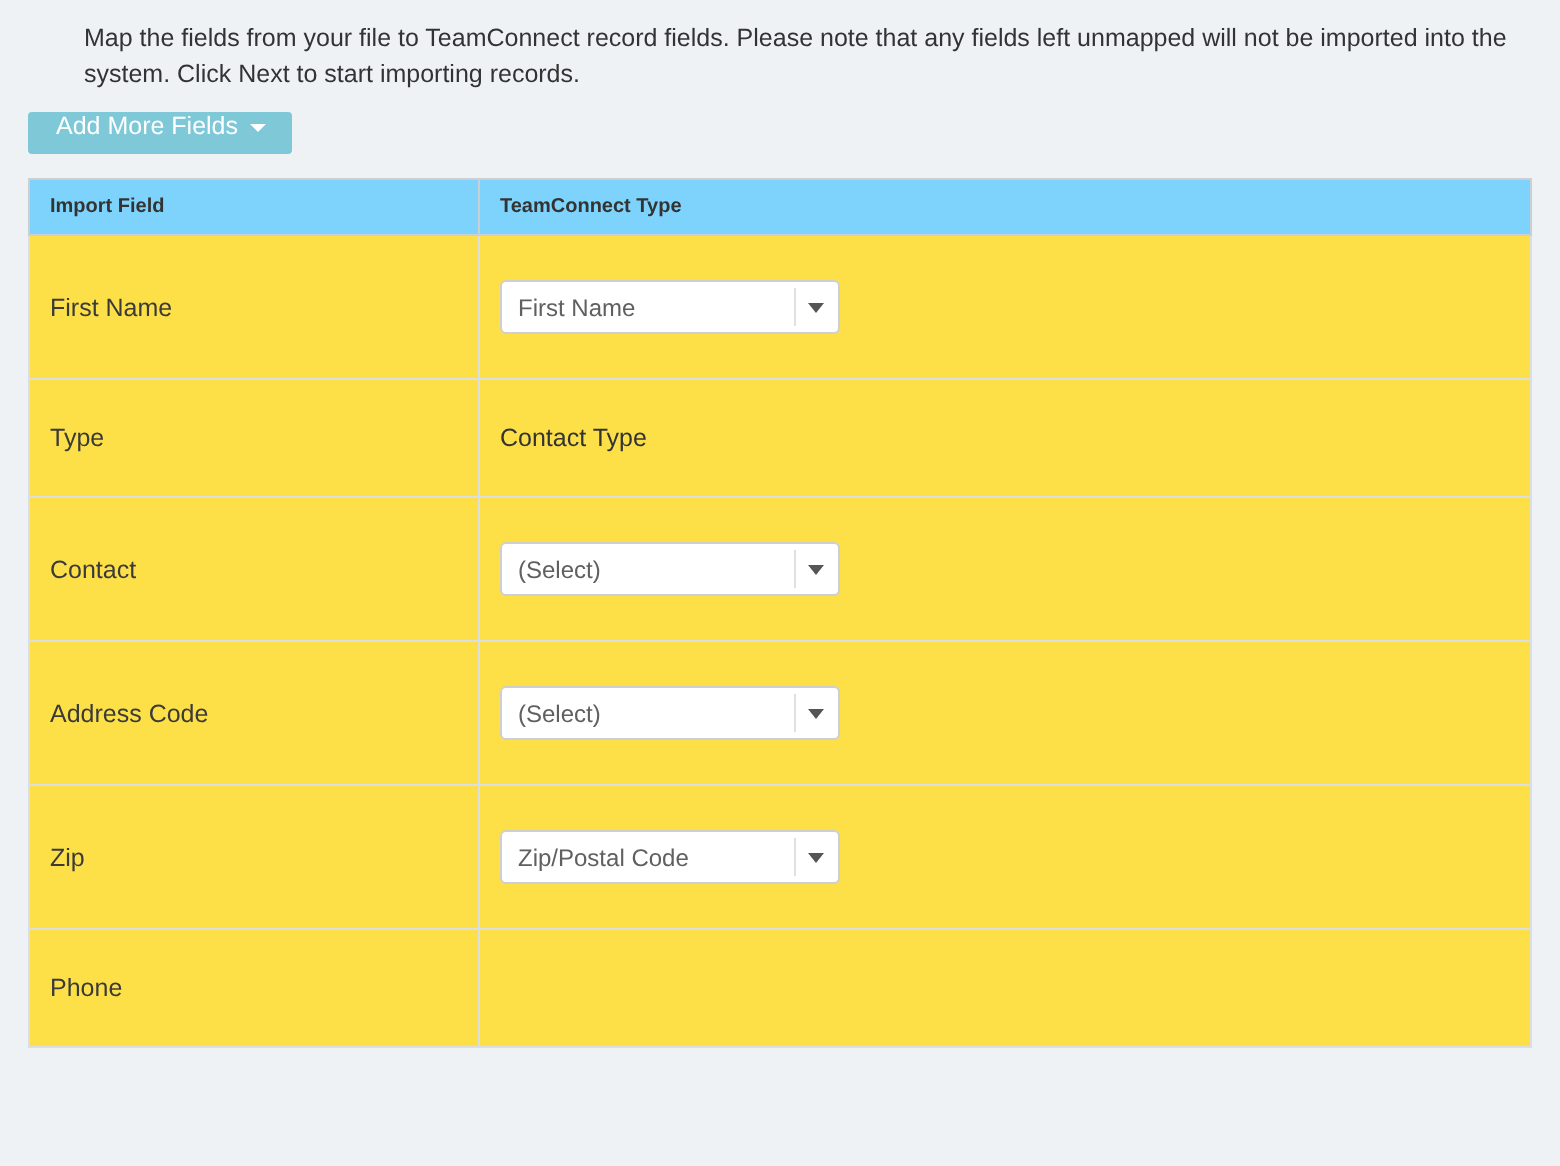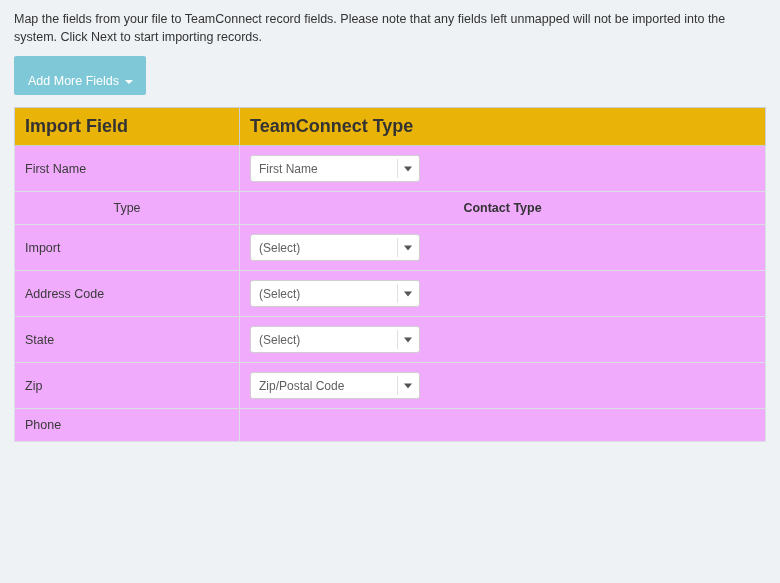--- a/index.html
+++ b/index.html
@@ -9,26 +9,27 @@
     font-size: 12px;
     color: #3a3a3a;
     padding: 10px 14px 14px 14px;
     width: 780px;
   }
   .instructions {
     font-size: 12.5px;
     color: #333;
     line-height: 1.45;
     margin-bottom: 10px;
+    margin-left: 28px;
   }
   .add-btn {
     background: #7ec8d8;
     color: #ffffff;
     border: none;
-    padding: 18px 13px 7px 14px;
+    padding: 0 13px 7px 14px;
     font-size: 12.5px;
     border-radius: 2px;
     cursor: pointer;
     display: inline-flex;
     align-items: center;
     gap: 6px;
     margin-bottom: 12px;
   }
   .add-btn .caret {
     width: 0; height: 0;
@@ -39,40 +40,39 @@
   }
   table.mapping {
     width: 100%;
     border-collapse: collapse;
     border: 1px solid #c9cfd3;
     background: #fff;
   }
   table.mapping th {
     text-align: left;
     font-weight: 700;
-    font-size: 18px;
-    background: #eab308;
+    font-size: 10px;
+    background: #7dd3fc;
     border: 1px solid #c9cfd3;
     padding: 8px 10px;
     color: #333;
   }
   table.mapping th.col-import { width: 225px; }
   table.mapping td {
     border: 1px solid #dcdfe2;
-    padding: 9px 10px;
+    padding: 22px 10px;
     font-size: 12.5px;
     vertical-align: middle;
-    background: #f0abfc;
+    background: #fde047;
   }
   .row-static td {
     background: #eef2f5;
     padding: 6px 10px;
-    text-align: center;
   }
-  .static-value { color: #333; font-weight: bold; }
+  .static-value { color: #333; }
   .select-wrap {
     position: relative;
     width: 170px;
   }
   .select-wrap select {
     width: 100%;
     padding: 5px 22px 5px 8px;
     font-size: 12px;
     color: #606060;
     border: 1px solid #cfcfcf;
@@ -129,33 +129,27 @@
         <td>First Name</td>
         <td>
           <div class="select-wrap"><select><option>First Name</option></select><span class="sep"></span><span class="arrow"></span></div>
         </td>
       </tr>
       <tr class="row-static">
         <td>Type</td>
         <td><span class="static-value">Contact Type</span></td>
       </tr>
       <tr>
-        <td>Import</td>
+        <td>Contact</td>
         <td>
           <div class="select-wrap"><select><option>(Select)</option></select><span class="sep"></span><span class="arrow"></span></div>
         </td>
       </tr>
       <tr>
         <td>Address Code</td>
-        <td>
-          <div class="select-wrap"><select><option>(Select)</option></select><span class="sep"></span><span class="arrow"></span></div>
-        </td>
-      </tr>
-      <tr>
-        <td>State</td>
         <td>
           <div class="select-wrap"><select><option>(Select)</option></select><span class="sep"></span><span class="arrow"></span></div>
         </td>
       </tr>
       <tr>
         <td>Zip</td>
         <td>
           <div class="select-wrap"><select><option>Zip/Postal Code</option></select><span class="sep"></span><span class="arrow"></span></div>
         </td>
       </tr>

